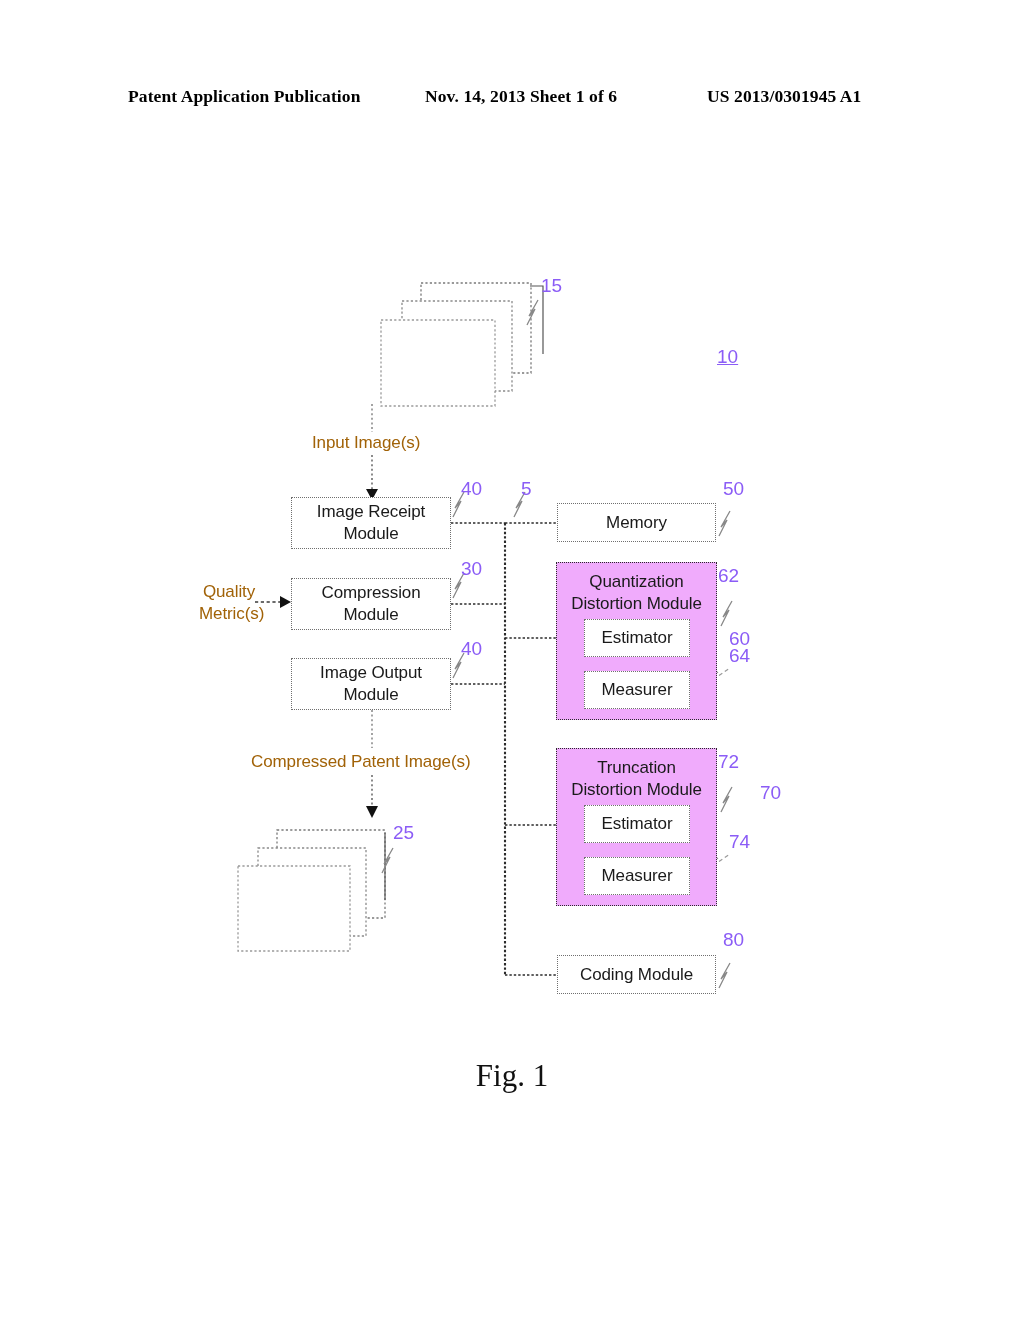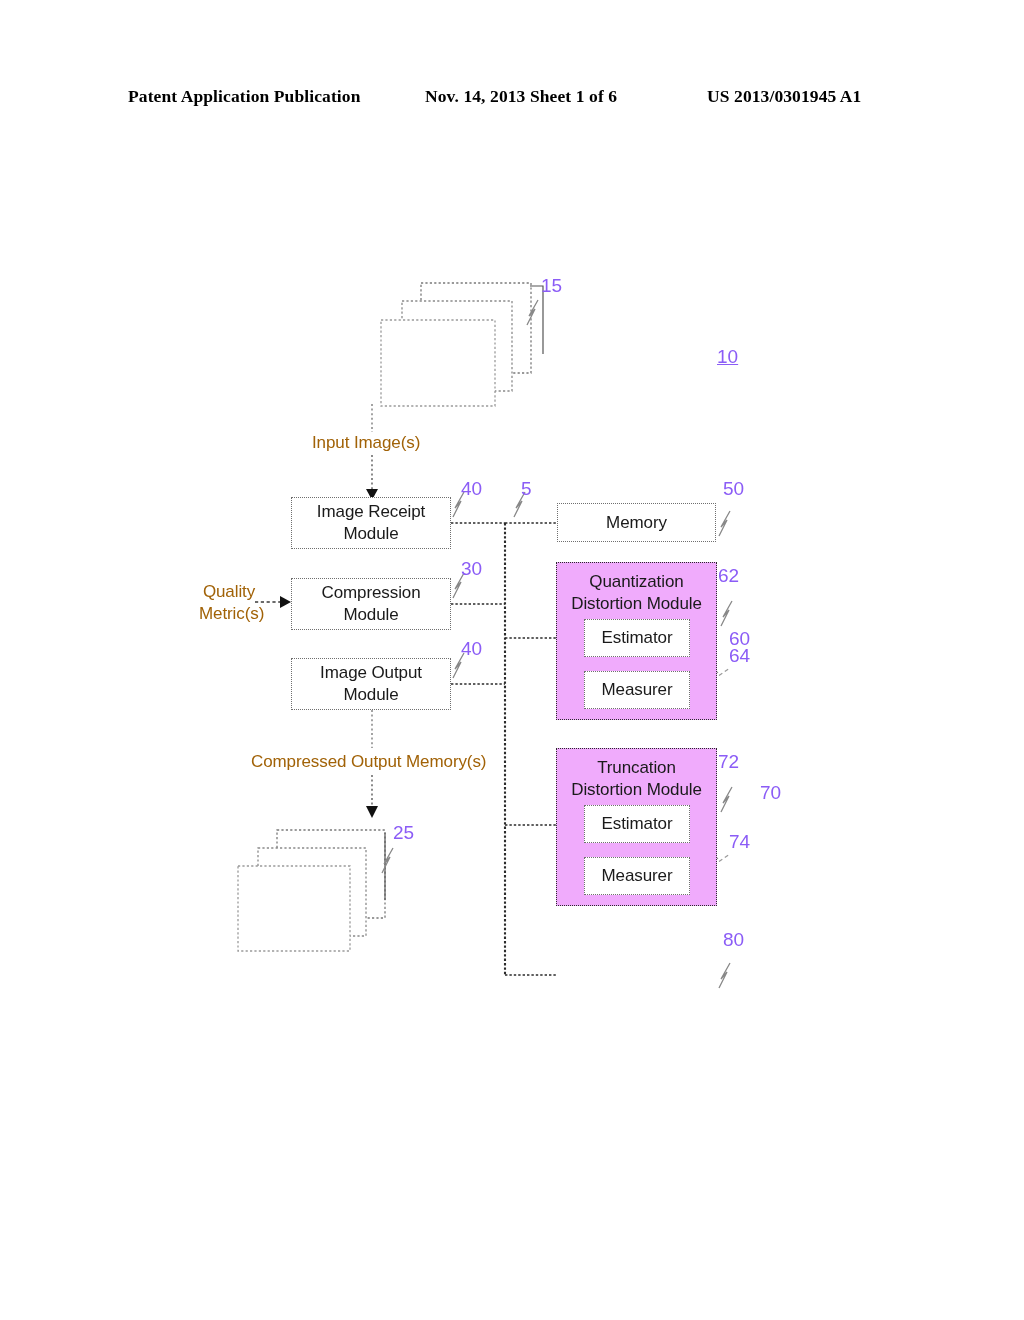--- a/index.html
+++ b/index.html
@@ -261,21 +261,21 @@
   <span class="refnum" style="left:461px; top:558px;">30</span>
 
   <div class="box" style="left:291px; top:658px; width:160px; height:52px;">
     <span class="box-label">
       <span>Image Output</span><br>
       <span>Module</span>
     </span>
   </div>
   <span class="refnum" style="left:461px; top:638px;">40</span>
 
-  <span class="txt" style="left:251px; top:751px;">Compressed Output Memory(s)</span>
+  <span class="txt" style="left:251px; top:751px;">Compressed Patent Image(s)</span>
 
   <span class="refnum" style="left:393px; top:822px;">25</span>
 
   <div class="box" style="left:557px; top:503px; width:159px; height:39px;">
     <span class="box-label">Memory</span>
   </div>
   <span class="refnum" style="left:723px; top:478px;">50</span>
 
   <div class="outer-mod" style="left:556px; top:562px; width:161px; height:158px;">
     <div class="outer-title">
@@ -302,16 +302,20 @@
       <span class="box-label">Estimator</span>
     </div>
     <div class="box" style="left:27px; top:108px; width:106px; height:38px;">
       <span class="box-label">Measurer</span>
     </div>
   </div>
   <span class="refnum" style="left:718px; top:751px;">72</span>
   <span class="refnum" style="left:760px; top:782px;">70</span>
   <span class="refnum" style="left:729px; top:831px;">74</span>
 
+  <div class="box" style="left:557px; top:955px; width:159px; height:39px;">
+    <span class="box-label">Coding Module</span>
+  </div>
   <span class="refnum" style="left:723px; top:929px;">80</span>
 
+  <div class="fig-caption">Fig. 1</div>
 
 </div>
 
 </body></html>

